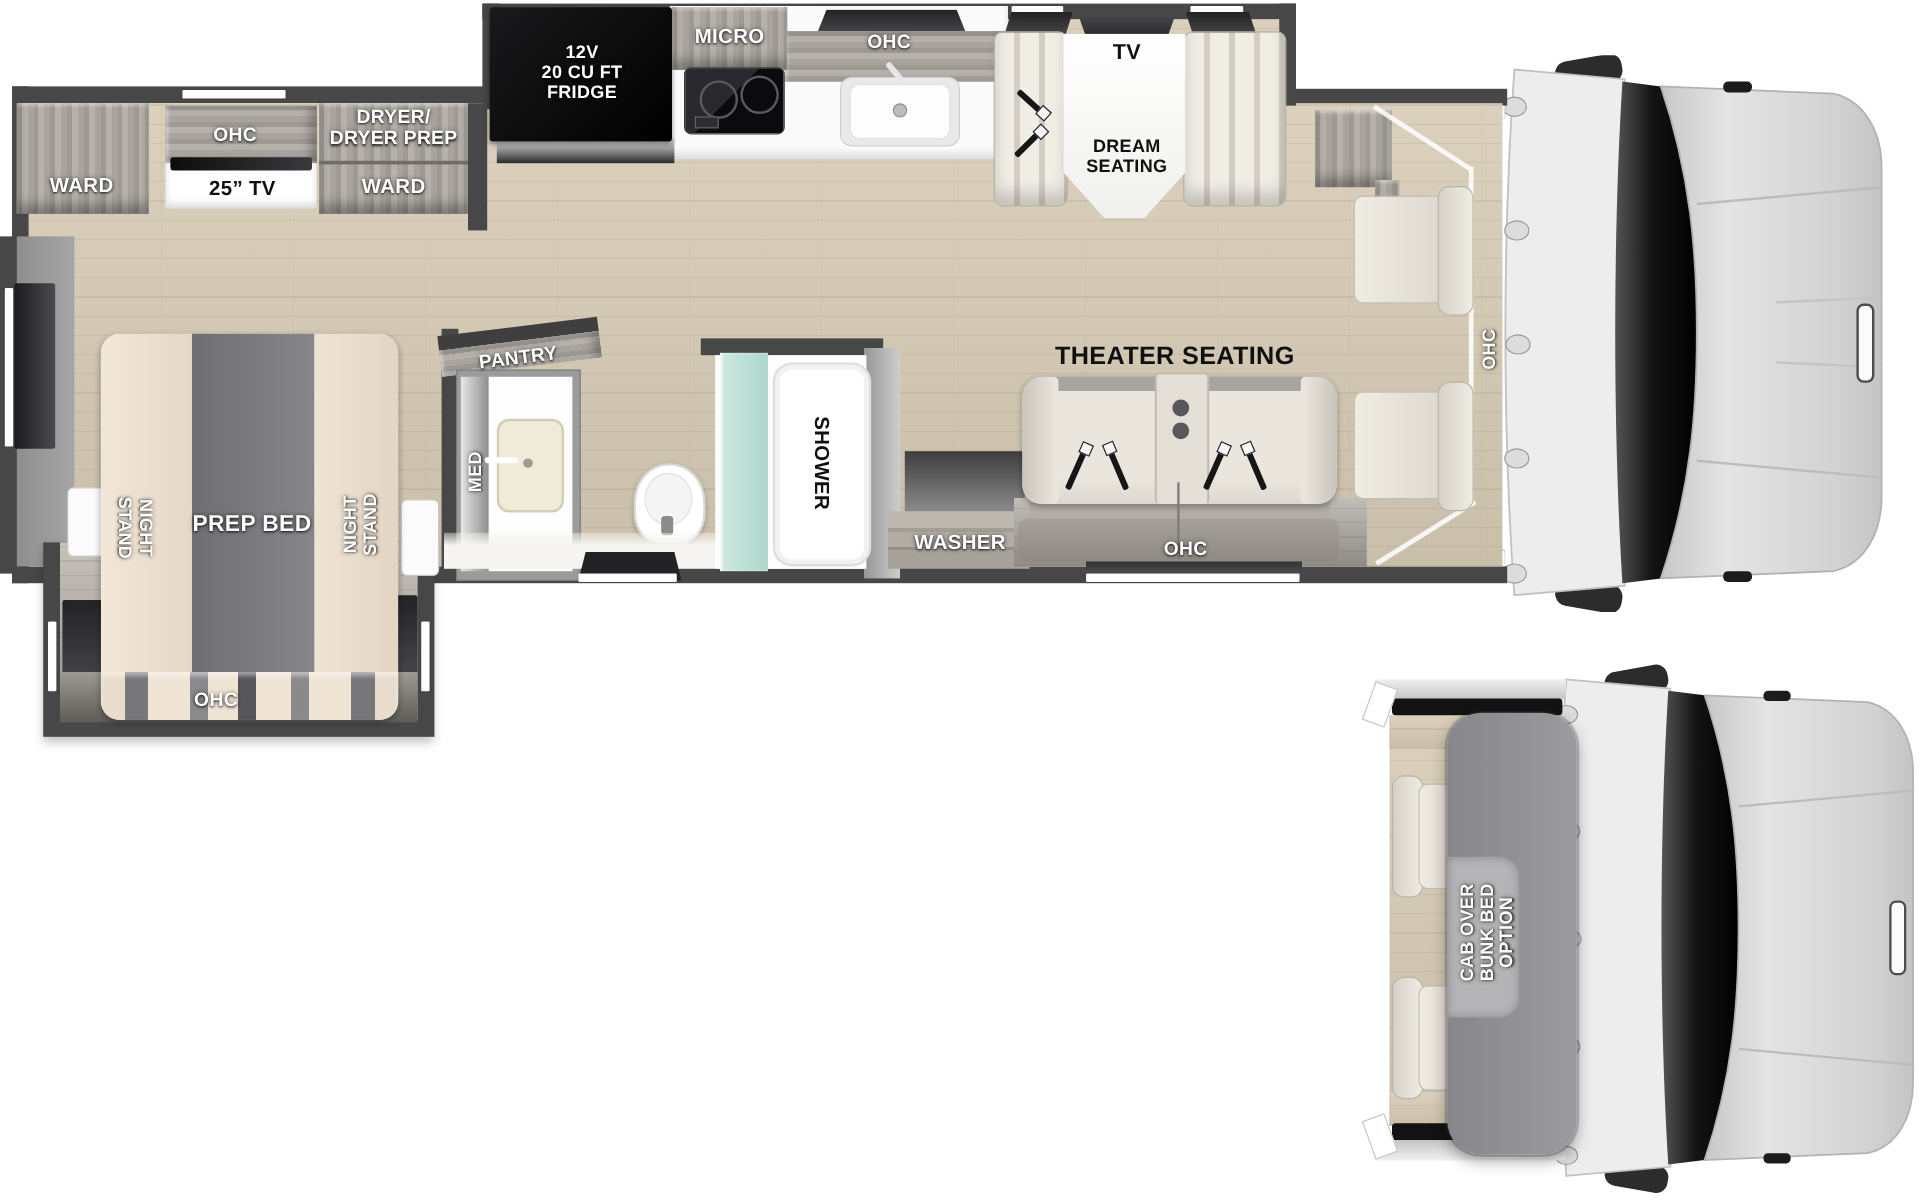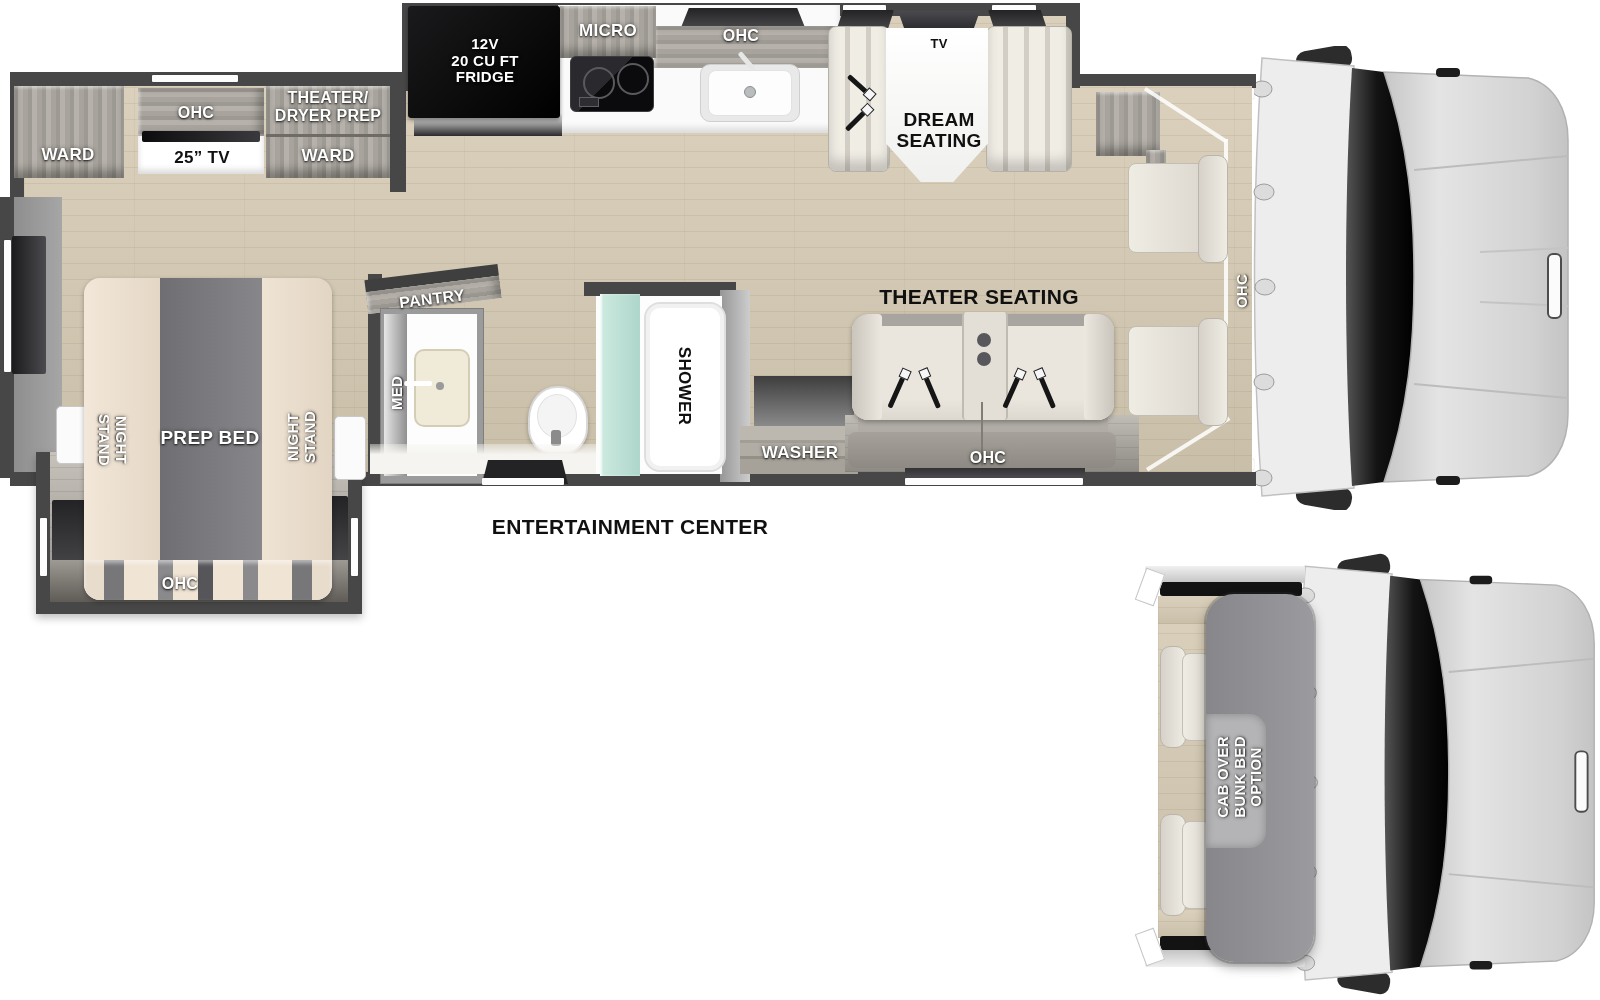--- a/index.html
+++ b/index.html
@@ -261,35 +261,35 @@
 <div class="a" style="left:1160px;top:936px;width:142px;height:14px;background:#131313;border-radius:3px"></div>
 <div class="a" style="left:1140px;top:930px;width:18px;height:32px;background:#fff;border:1px solid #c6c6c6;transform:rotate(-20deg)"></div>
 
 <div class="a" style="left:1206px;top:594px;width:108px;height:368px;border-radius:28px;background:linear-gradient(90deg,#87878b,#9b9b9f);box-shadow:0 0 0 2px rgba(50,50,50,.25),0 5px 12px rgba(0,0,0,.35)"></div>
 <div class="a" style="left:1206px;top:714px;width:60px;height:134px;background:#b4b4b6;border-radius:0 16px 16px 0;box-shadow:inset 0 0 8px rgba(0,0,0,.25)"></div>
 
 <div class="lbl" style="left:68px;top:155px;font-size:17px">WARD</div>
 <div class="lbl" style="left:196px;top:113px;font-size:16px">OHC</div>
 <div class="lbl dark" style="left:202px;top:158px;font-size:17px">25” TV</div>
 <div class="lbl" style="left:328px;top:107px;font-size:16px">
-  <span style="display:block">THEATER/</span>
+  <span style="display:block">DRYER/</span>
   <span style="display:block">DRYER PREP</span>
 </div>
 <div class="lbl" style="left:328px;top:156px;font-size:17px">WARD</div>
 
 <div class="lbl" style="left:485px;top:61px;font-size:15px">
   <span style="display:block">12V</span>
   <span style="display:block">20 CU FT</span>
   <span style="display:block">FRIDGE</span>
 </div>
 <div class="lbl" style="left:608px;top:31px;font-size:17px">MICRO</div>
 <div class="lbl" style="left:741px;top:36px;font-size:16px">OHC</div>
 
-<div class="lbl dark" style="left:939px;top:44px;font-size:13px">TV</div>
-<div class="lbl dark" style="left:939px;top:131px;font-size:19px">
+<div class="lbl dark" style="left:939px;top:44px;font-size:18px">TV</div>
+<div class="lbl dark" style="left:939px;top:131px;font-size:15px">
   <span style="display:block">DREAM</span>
   <span style="display:block">SEATING</span>
 </div>
 
 <div class="lbl r90" style="left:112px;top:440px;font-size:15px">
   <span style="display:block">NIGHT</span>
   <span style="display:block">STAND</span>
 </div>
 <div class="lbl" style="left:210px;top:438px;font-size:19px">PREP BED</div>
 <div class="lbl rm90" style="left:301px;top:437px;font-size:15px">
@@ -301,20 +301,19 @@
 <div class="lbl" style="left:432px;top:299px;font-size:16px;transform:translate(-50%,-50%) rotate(-7deg)">PANTRY</div>
 <div class="lbl rm90" style="left:397px;top:393px;font-size:15px">MED</div>
 <div class="lbl dark r90" style="left:684px;top:386px;font-size:17px">SHOWER</div>
 
 <div class="lbl" style="left:800px;top:453px;font-size:17px">WASHER</div>
 <div class="lbl dark" style="left:979px;top:297px;font-size:21px">THEATER SEATING</div>
 <div class="lbl" style="left:988px;top:458px;font-size:16px">OHC</div>
 <div class="lbl rm90" style="left:1242px;top:291px;font-size:15px">OHC</div>
 
 <div class="lbl dark" style="left:630px;top:527px;font-size:21px;line-height:1.25">
-  <span style="display:block">ENTERTAINMENT CENTER</span>
 </div>
 
 <div class="lbl rm90" style="left:1240px;top:777px;font-size:15px">
   <span style="display:block">CAB OVER</span>
   <span style="display:block">BUNK BED</span>
   <span style="display:block">OPTION</span>
 </div>
 
 </body></html>

